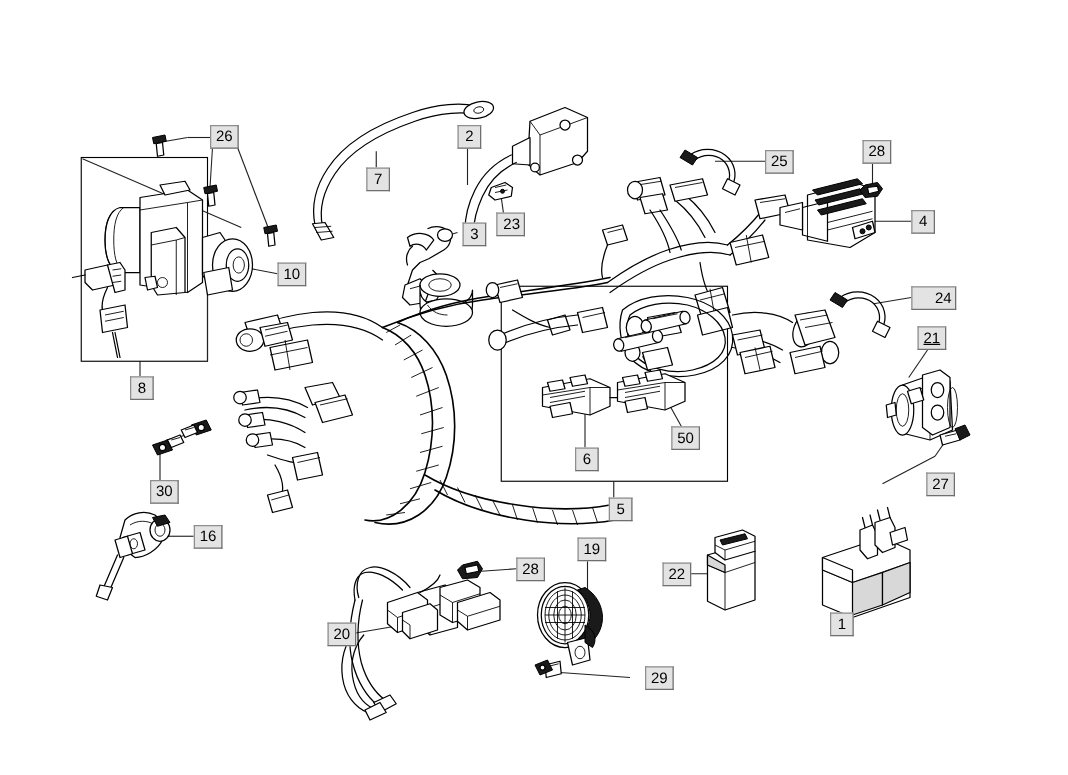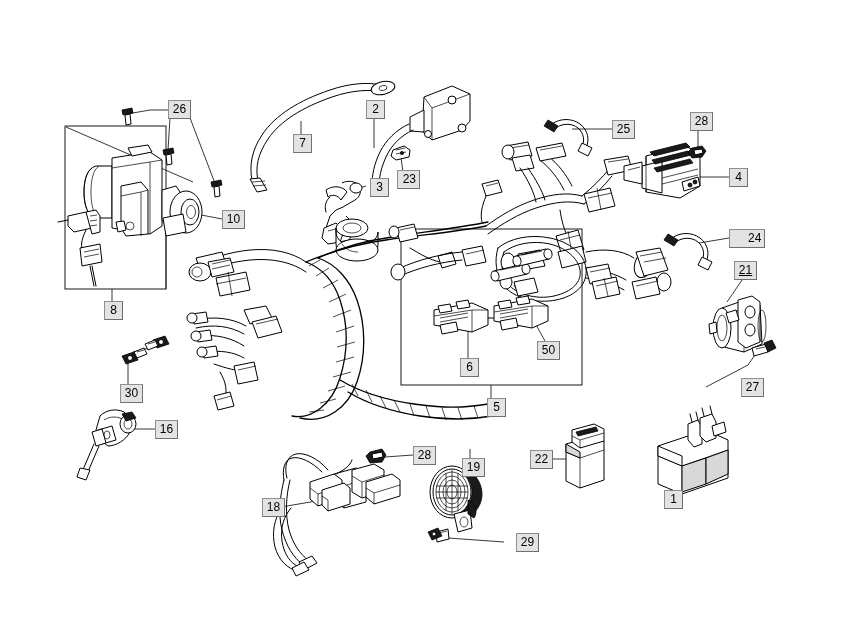--- a/index.html
+++ b/index.html
@@ -549,20 +549,20 @@
   <div class="callout wide" style="left:222px; top:210px;">10</div>
   <div class="callout wide" style="left:729px; top:229px;padding-left:18px;">24</div>
   <div class="callout wide" style="left:734px; top:261px;text-decoration:underline;">21</div>
   <div class="callout" style="left:104px; top:301px;">8</div>
   <div class="callout wide" style="left:537px; top:341px;">50</div>
   <div class="callout" style="left:460px; top:358px;">6</div>
   <div class="callout wide" style="left:120px; top:384px;">30</div>
   <div class="callout" style="left:487px; top:398px;">5</div>
   <div class="callout wide" style="left:702px; top:378px;margin-left:39px;">27</div>
   <div class="callout wide" style="left:155px; top:420px;">16</div>
-  <div class="callout wide" style="left:462px; top:430px;margin-top:28px;">19</div>
+  <div class="callout wide" style="left:462px; top:430px;">19</div>
   <div class="callout wide" style="left:413px; top:446px;">28</div>
   <div class="callout wide" style="left:530px; top:450px;">22</div>
   <div class="callout" style="left:664px; top:490px;">1</div>
-  <div class="callout wide" style="left:262px; top:498px;">18</div>
+  <div class="callout wide" style="left:262px; top:498px;">20</div>
   <div class="callout wide" style="left:504px; top:533px;margin-left:12px;">29</div>
 
 </div>
 
 </body></html>

